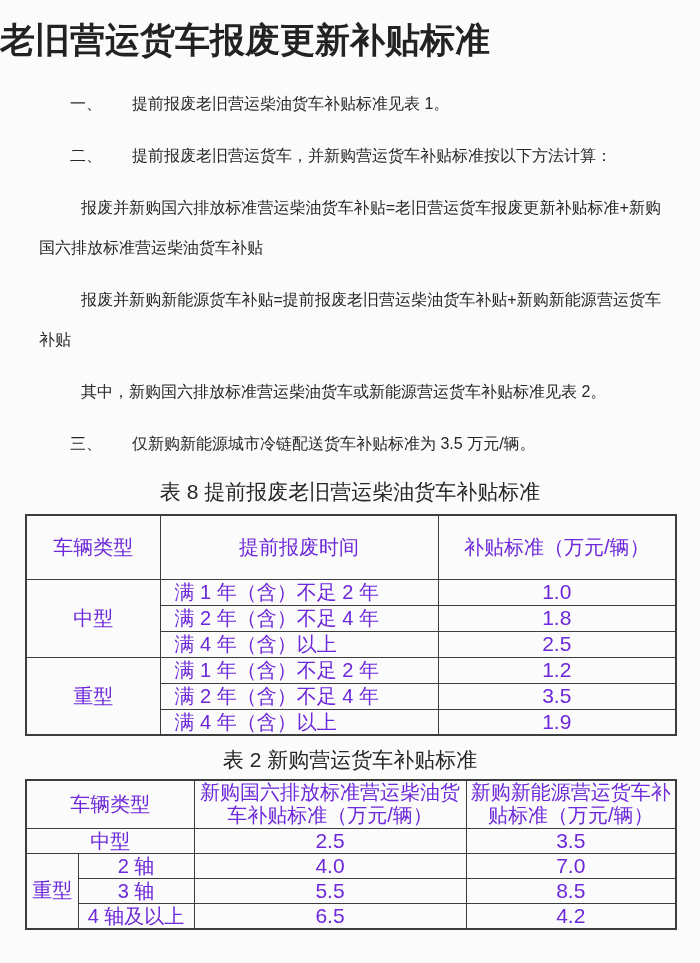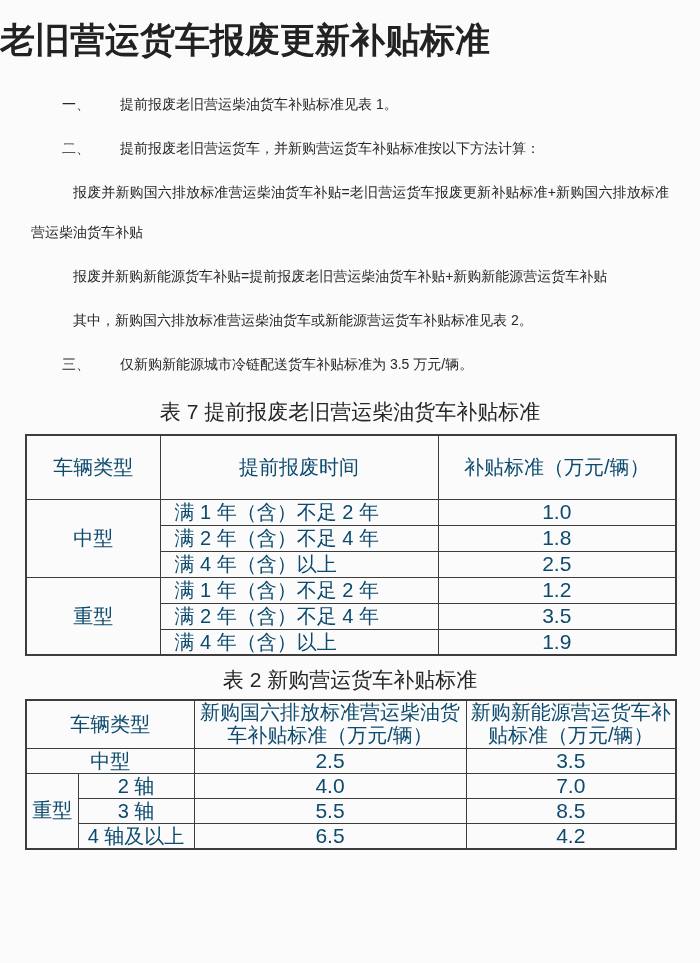--- a/index.html
+++ b/index.html
@@ -18,22 +18,22 @@
     font-size: 35px;
     font-weight: 700;
     line-height: 48px;
     color: #222;
   }
   .paragraphs {
     width: 646px;
     margin: 20px 27px 0 27px;
   }
   .paragraphs p {
-    margin: 4px;
-    font-size: 14px;
+    margin: 12px;
+    font-size: 16px;
     line-height: 40px;
     text-align: justify;
     color: #262626;
   }
   p.numbered { text-indent: 31px; }
   p.indented { text-indent: 42px; }
   .tab {
     display: inline-block;
     width: 30px;
   }
@@ -44,21 +44,21 @@
     color: #262626;
   }
   .caption-1 { margin: 14px 0 8px 0; }
   .caption-2 { margin: 10px 0 5px 0; }
   table {
     border-collapse: collapse;
     table-layout: fixed;
     width: 650px;
     margin-left: 25px;
     font-size: 20px;
-    color: #0c4a6e;
+    color: #6d28d9;
     border: 2px solid #3d3d3d;
   }
   th, td {
     border: 1.5px solid #3d3d3d;
     padding: 0 4px;
     text-align: center;
     vertical-align: middle;
     font-weight: 400;
     line-height: 24px;
     overflow: hidden;
@@ -78,21 +78,21 @@
 
 <div class="paragraphs">
   <p class="numbered"><span>一、</span><span class="tab"></span><span>提前报废老旧营运柴油货车补贴标准见表 1。</span></p>
   <p class="numbered"><span>二、</span><span class="tab"></span><span>提前报废老旧营运货车，并新购营运货车补贴标准按以下方法计算：</span></p>
   <p class="indented"><span>报废并新购国六排放标准营运柴油货车补贴=老旧营运货车报废更新补贴标准+新购国六排放标准营运柴油货车补贴</span></p>
   <p class="indented"><span>报废并新购新能源货车补贴=提前报废老旧营运柴油货车补贴+新购新能源营运货车补贴</span></p>
   <p class="indented"><span>其中，新购国六排放标准营运柴油货车或新能源营运货车补贴标准见表 2。</span></p>
   <p class="numbered"><span>三、</span><span class="tab"></span><span>仅新购新能源城市冷链配送货车补贴标准为 3.5 万元/辆。</span></p>
 </div>
 
-<div class="table-caption caption-1">表 7 提前报废老旧营运柴油货车补贴标准</div>
+<div class="table-caption caption-1">表 8 提前报废老旧营运柴油货车补贴标准</div>
 
 <table class="t1">
   <colgroup>
     <col style="width:134px">
     <col style="width:278px">
     <col style="width:238px">
   </colgroup>
   <thead>
     <tr>
       <th>车辆类型</th>

